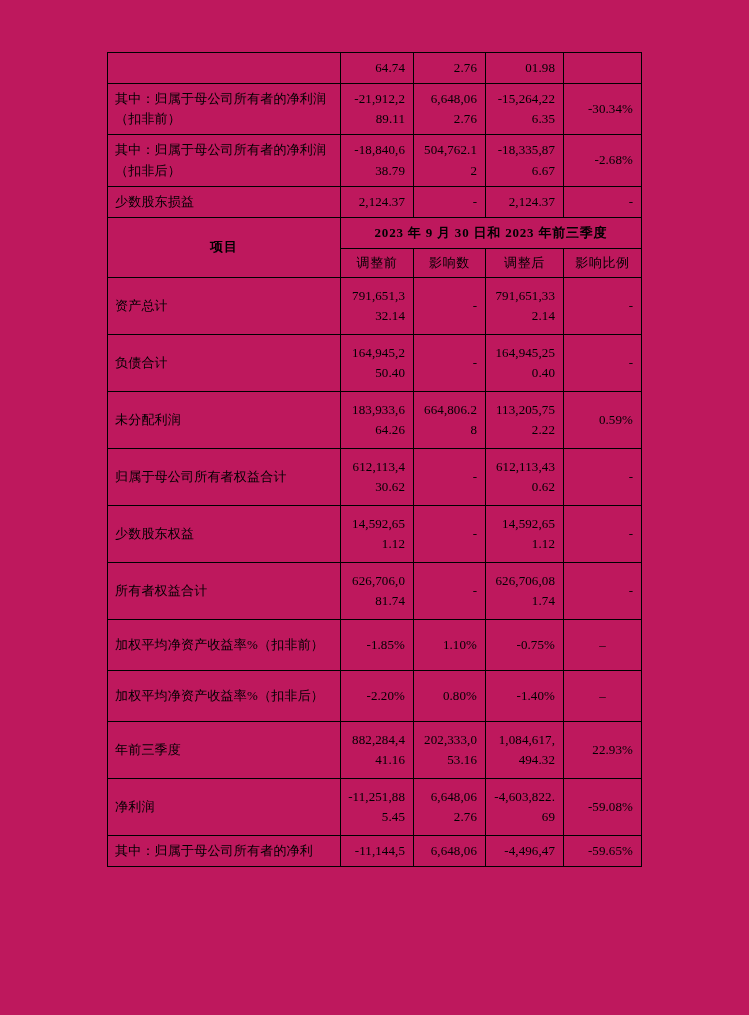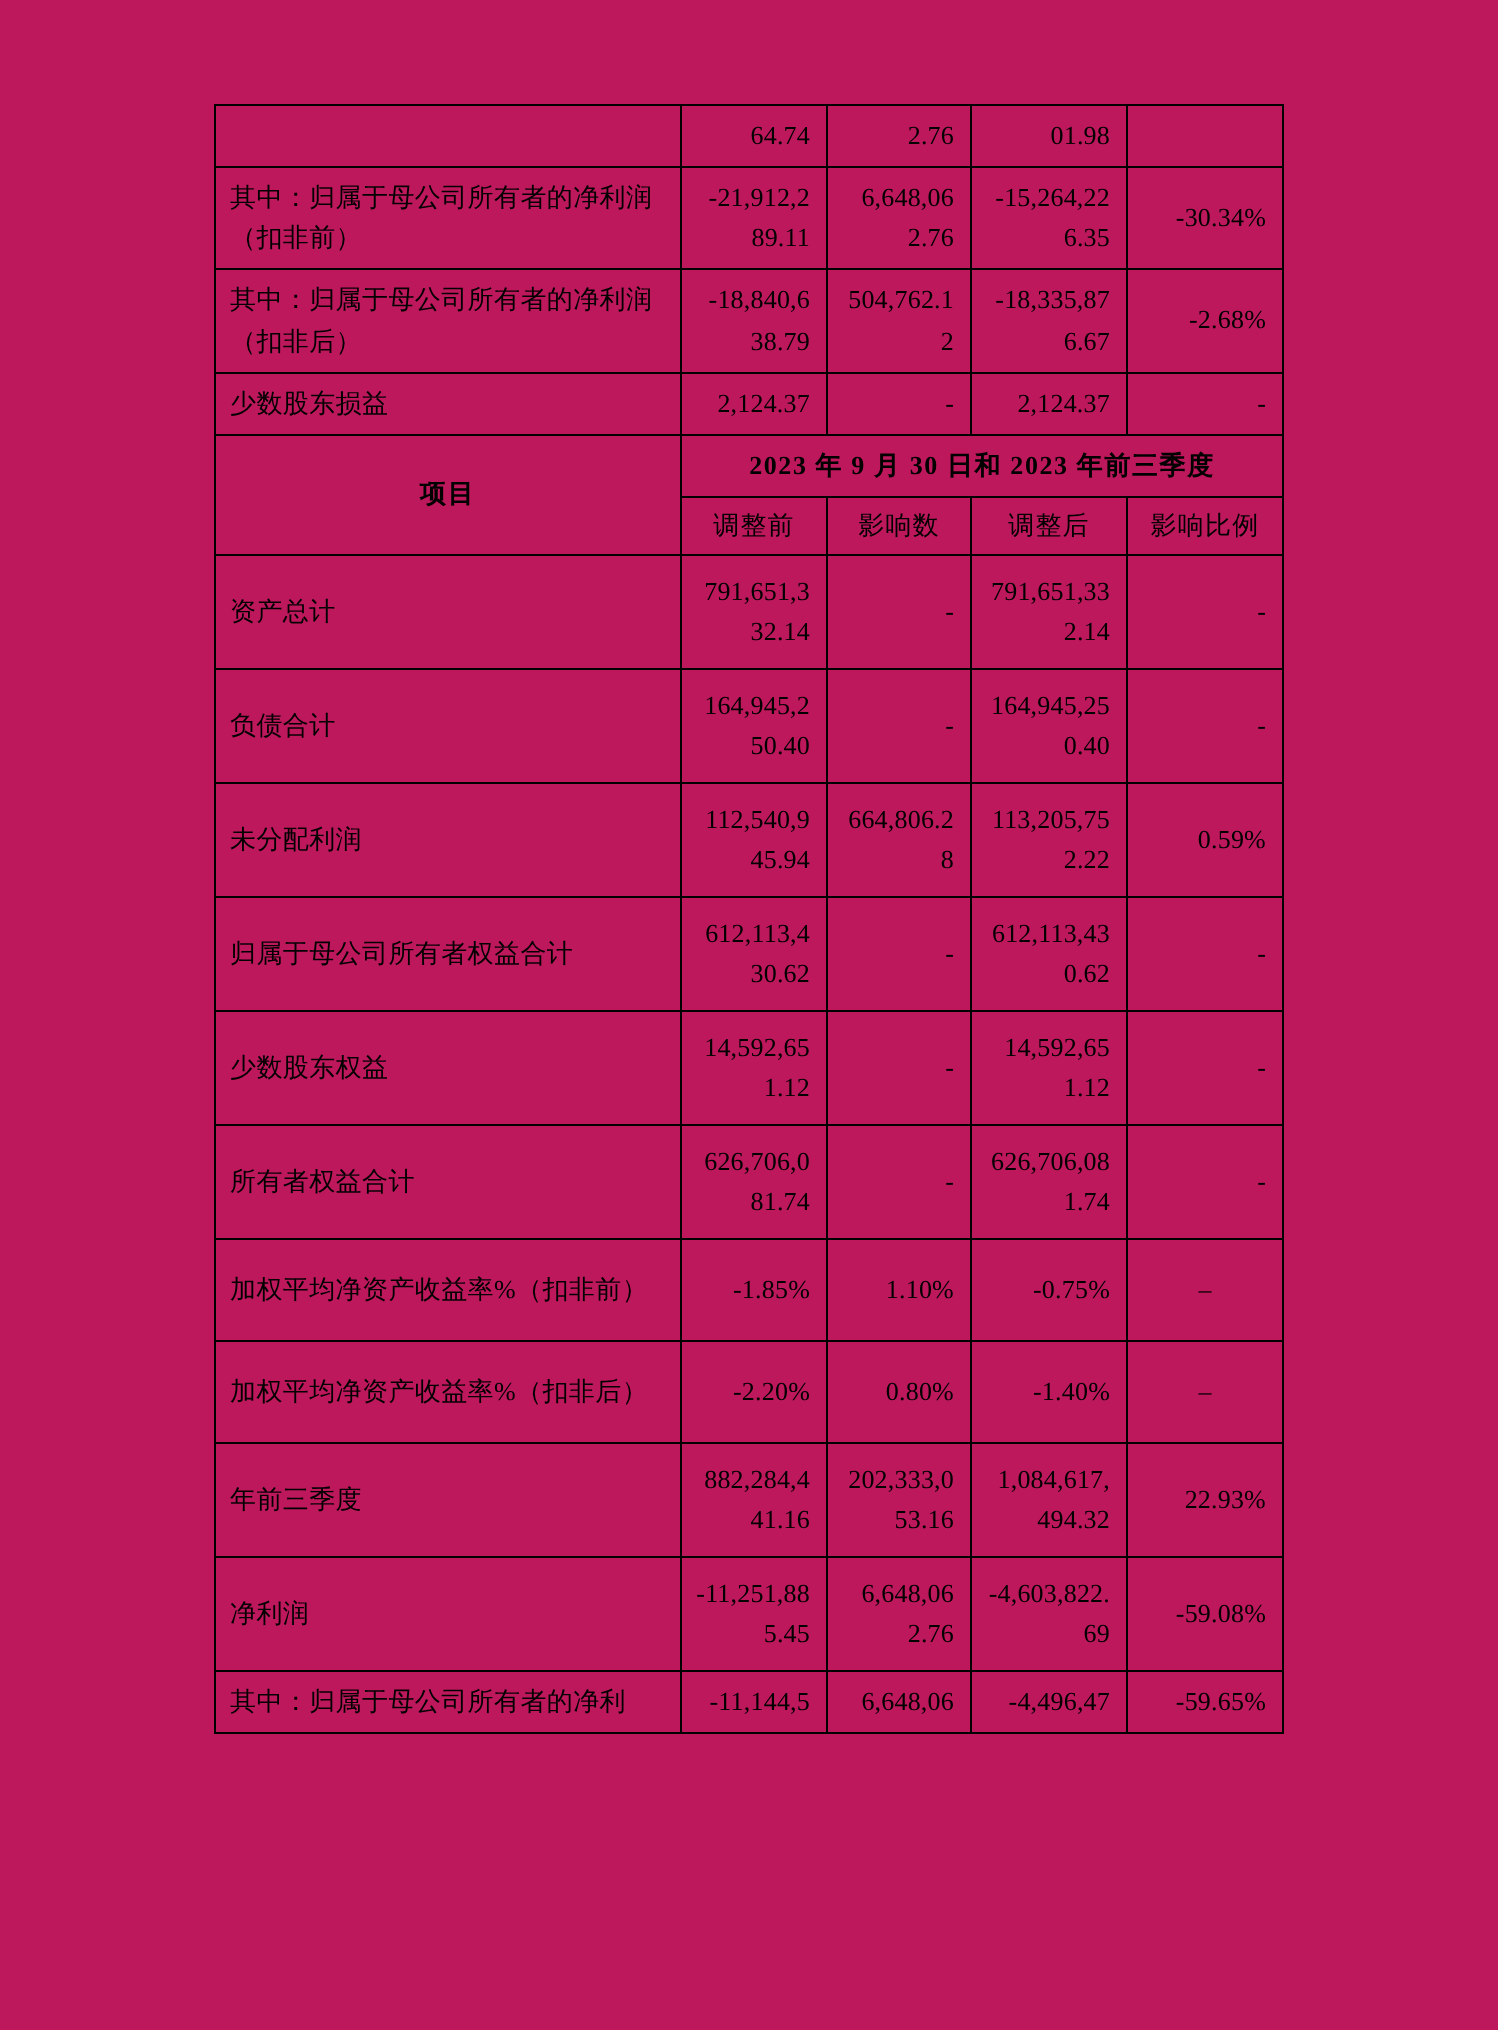--- a/index.html
+++ b/index.html
@@ -250,21 +250,21 @@
         <td>
           <span class="cell dash-right">-</span>
         </td>
       </tr>
 
       <tr class="r-tall">
         <td>
           <span class="cell label">未分配利润</span>
         </td>
         <td>
-          <span class="cell num">112,540,945.94</span>
+          <span class="cell num">183,933,664.26</span>
         </td>
         <td>
           <span class="cell num">664,806.28</span>
         </td>
         <td>
           <span class="cell num">113,205,752.22</span>
         </td>
         <td>
           <span class="cell num">0.59%</span>
         </td>

